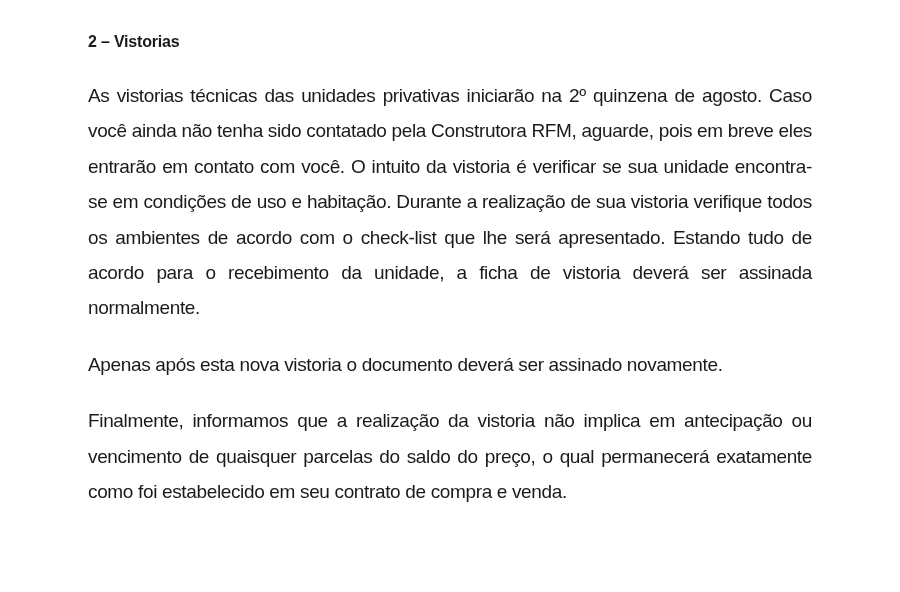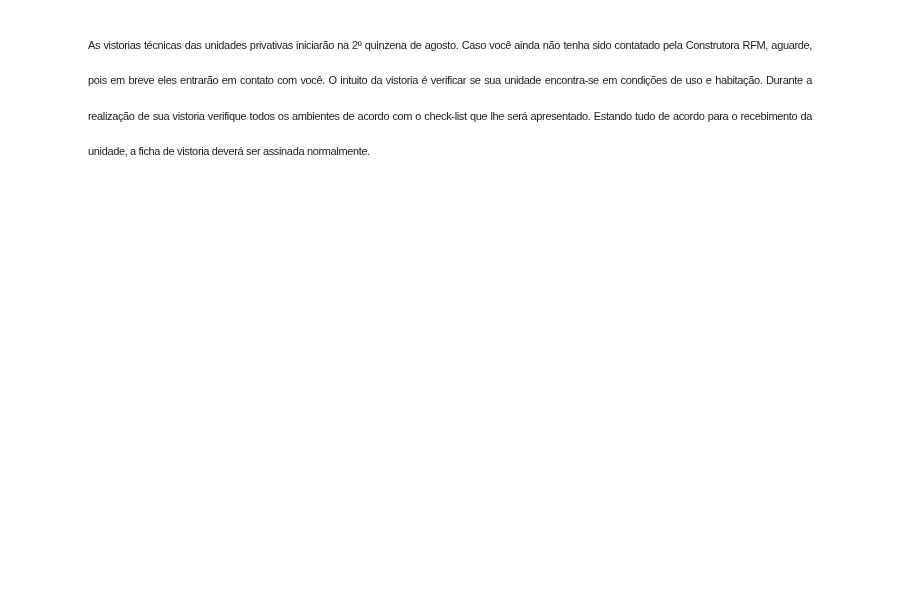--- a/index.html
+++ b/index.html
@@ -1,20 +1,23 @@
 <!DOCTYPE html>
 <html><head>
 <meta charset="utf-8">
 <style>
   html, body { margin:0; padding:0; background:#ffffff; }
   body { width:900px; height:592px; overflow:hidden; position:relative; }
   .page { position:absolute; left:88px; top:28px; width:724px; color:#1a1a1a;
           font-family:"Liberation Sans", sans-serif; }
   .heading { font-weight:bold; font-size:16px; line-height:28px; margin:0 0 22px 0; letter-spacing:-0.2px; }
-  .para { font-size:11px; line-height:35.4px; margin:0 0 21px 0; text-align:justify; letter-spacing:-0.35px; }
+  .para { font-size:19px; line-height:35.4px; margin:0 0 21px 0; text-align:justify; letter-spacing:-0.35px; }
   .para.single { margin-bottom:21px; }
 </style>
 </head>
 <body>
 
 <div class="page">
+  <h2 class="heading">2 – Vistorias</h2>
   <p class="para">As vistorias técnicas das unidades privativas iniciarão na 2º quinzena de agosto. Caso você ainda não tenha sido contatado pela Construtora RFM, aguarde, pois em breve eles entrarão em contato com você. O intuito da vistoria é verificar se sua unidade encontra-se em condições de uso e habitação. Durante a realização de sua vistoria verifique todos os ambientes de acordo com o check-list que lhe será apresentado. Estando tudo de acordo para o recebimento da unidade, a ficha de vistoria deverá ser assinada normalmente.</p>
+  <p class="para single">Apenas após esta nova vistoria o documento deverá ser assinado novamente.</p>
+  <p class="para">Finalmente, informamos que a realização da vistoria não implica em antecipação ou vencimento de quaisquer parcelas do saldo do preço, o qual permanecerá exatamente como foi estabelecido em seu contrato de compra e venda.</p>
 </div>
 
 </body></html>

